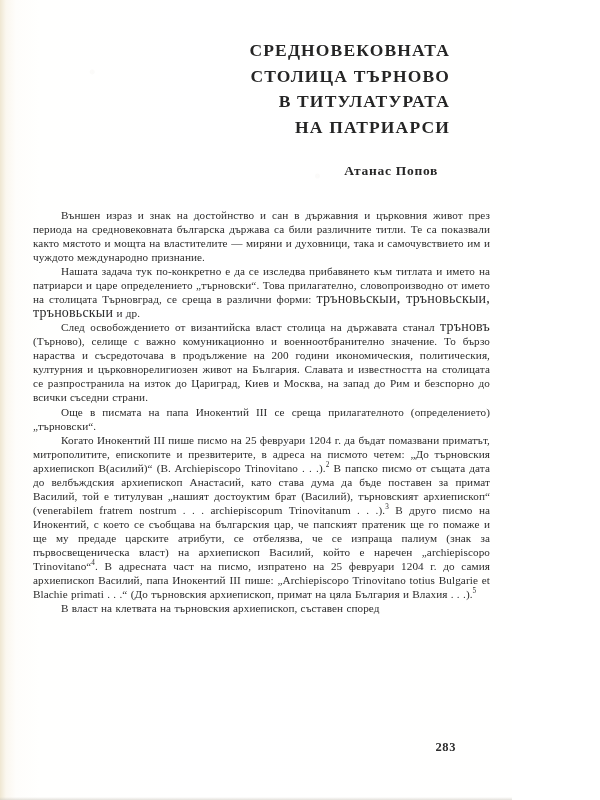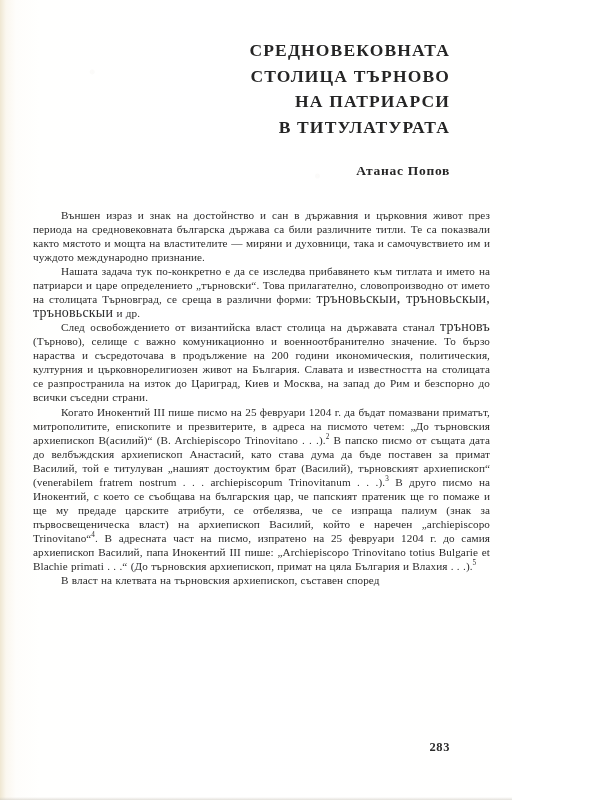--- a/index.html
+++ b/index.html
@@ -68,21 +68,21 @@
     font-weight: bold;
     font-size: 17.5px;
     line-height: 1.47;
     letter-spacing: 1.15px;
     color: #252525;
     text-transform: uppercase;
   }
   .doc-title .tline { display: block; white-space: pre; }
 
   .author {
-    margin: 22px 0 0 0;
+    margin: 22px 12px 0 0;
     font-size: 13.5px;
     font-weight: bold;
     letter-spacing: 0.7px;
     color: #262626;
   }
 
   
   .body-text {
     margin: 0;
     padding: 29px 22px 0 33px;
@@ -107,55 +107,56 @@
   }
   sup {
     font-size: 7.2px;
     vertical-align: super;
     line-height: 0;
   }
 
   
   .folio {
     position: absolute;
-    right: 62px;
+    right: 56px;
     bottom: 45px;
     font-size: 12.5px;
     font-weight: bold;
     letter-spacing: .6px;
     color: #2d2d2d;
     z-index: 3;
   }
 </style>
 </head>
 <body>
 
 <div class="page">
   <div class="content">
 
     <div class="title-block">
       <h1 class="doc-title">
         <span class="tline">СРЕДНОВЕКОВНАТА</span>
         <span class="tline">СТОЛИЦА ТЪРНОВО</span>
+        <span class="tline">В ТИТУЛАТУРАТА</span>
         <span class="tline">НА ПАТРИАРСИ</span>
-        <span class="tline">В ТИТУЛАТУРАТА</span>
       </h1>
       <div class="author">Атанас Попов</div>
     </div>
 
     <div class="body-text">
 
       <p><span>Външен израз и знак на достойнство и сан в държавния и църковния живот през периода на средновековната българска държава са били различните титли. Те са показвали както мястото и мощта на властителите — миряни и духовници, така и самочувствието им и чуждото международно признание.</span></p>
 
 
       <p><span>Нашата задача тук по-конкретно е да се изследва прибавянето към титлата и името на патриарси и царе определението „търновски“. Това прилагателно, словопроизводно от името на столицата Търновград, се среща в различни форми: </span><span class="ocs">тръновьскыи, тръновьскыи, тръновьскыи</span><span> и др.</span></p>
 
       <p><span>След освобождението от византийска власт столица на държавата станал </span><span class="ocs">тръновъ</span><span> (Търново), селище с важно комуникационно и военноотбранително значение. То бързо нараства и съсредоточава в продължение на 200 години икономическия, политическия, културния и църковнорелигиозен живот на България. Славата и известността на столицата се разпространила на изток до Цариград, Киев и Москва, на запад до Рим и безспорно до всички съседни страни.</span></p>
 
 
+      <p><span>Още в писмата на папа Инокентий III се среща прилагателното (определението) „търновски“.</span></p>
 
       <p><span>Когато Инокентий III пише писмо на 25 февруари 1204 г. да бъдат помазвани приматът, митрополитите, епископите и презвитерите, в адреса на писмото четем: „До търновския архиепископ В(асилий)“ (B. Archiepiscopo Trinovitano . . .).</span><sup>2</sup><span> В папско писмо от същата дата до велбъждския архиепископ Анастасий, като става дума да бъде поставен за примат Василий, той е титулуван „нашият достоуктим брат (Василий), търновският архиепископ“ (venerabilem fratrem nostrum . . . archiepiscopum Trinovitanum . . .).</span><sup>3</sup><span> В друго писмо на Инокентий, с което се съобщава на българския цар, че папският пратеник ще го помаже и ще му предаде царските атрибути, се отбелязва, че се изпраща палиум (знак за първосвещеническа власт) на архиепископ Василий, който е наречен „archiepiscopo Trinovitano“</span><sup>4</sup><span>. В адресната част на писмо, изпратено на 25 февруари 1204 г. до самия архиепископ Василий, папа Инокентий III пише: „Archiepiscopo Trinovitano totius Bulgarie et Blachie primati . . .“ (До търновския архиепископ, примат на цяла България и Влахия . . .).</span><sup>5</sup></p>
 
       <p><span>В власт на клетвата на търновския архиепископ, съставен според</span></p>
 
     </div>
   </div>
 
   <div class="folio">283</div>
 </div>

